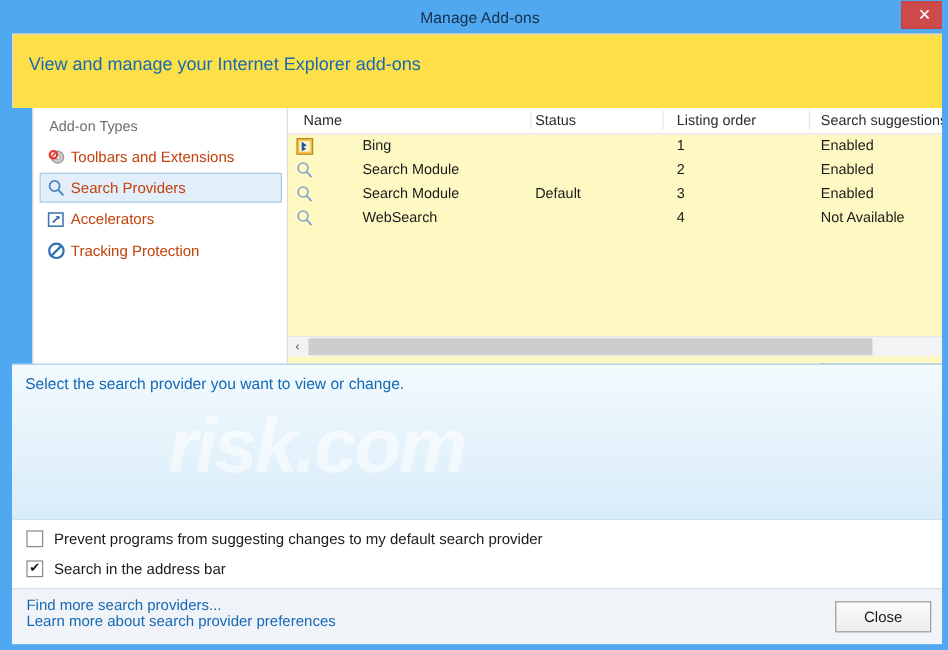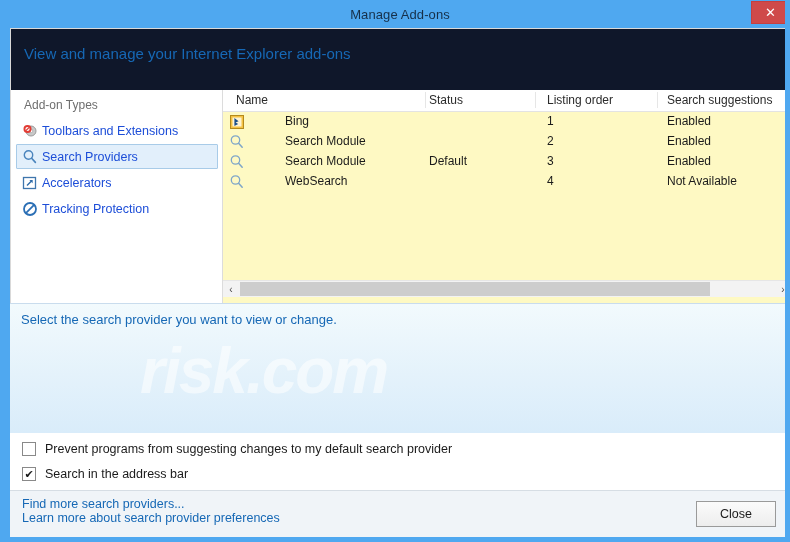--- a/index.html
+++ b/index.html
@@ -59,37 +59,37 @@
     cursor: pointer;
     box-sizing: border-box;
   }
 
   
   .header {
     position: absolute;
     left: 5px; top: 28px;
     width: 780px;
     height: 62px;
-    background: #0f172a;
+    background: #fde047;
     border: 1px solid #d9d9d9;
     border-bottom: none;
     box-sizing: border-box;
   }
   .header-title {
     position: absolute;
     left: 13px;
     top: 16px;
     font-size: 15px;
     color: #1668b5;
   }
 
   
   .content {
     position: absolute;
-    left: 5px; top: 90px;
+    left: 22px; top: 90px;
     width: 660px;
     height: 213px;
     background: #ffffff;
     border-left: 1px solid #d9d9d9;
     border-right: 3px solid #000000;
     box-sizing: border-box;
   }
 
   
   .sidebar {
@@ -125,21 +125,21 @@
     border: 1px solid transparent;
     cursor: pointer;
   }
   .sidebar-item.selected {
     background: #e2effb;
     border: 1px solid #a8cbe8;
     border-radius: 1px;
   }
   .sidebar-item-label {
     font-size: 12.5px;
-    color: #1d4ed8;
+    color: #c2410c;
     margin-left: 4px;
     white-space: nowrap;
     text-align: right;
   }
   .side-icon {
     width: 16px; height: 16px;
     flex: 0 0 16px;
     position: relative;
   }
 

